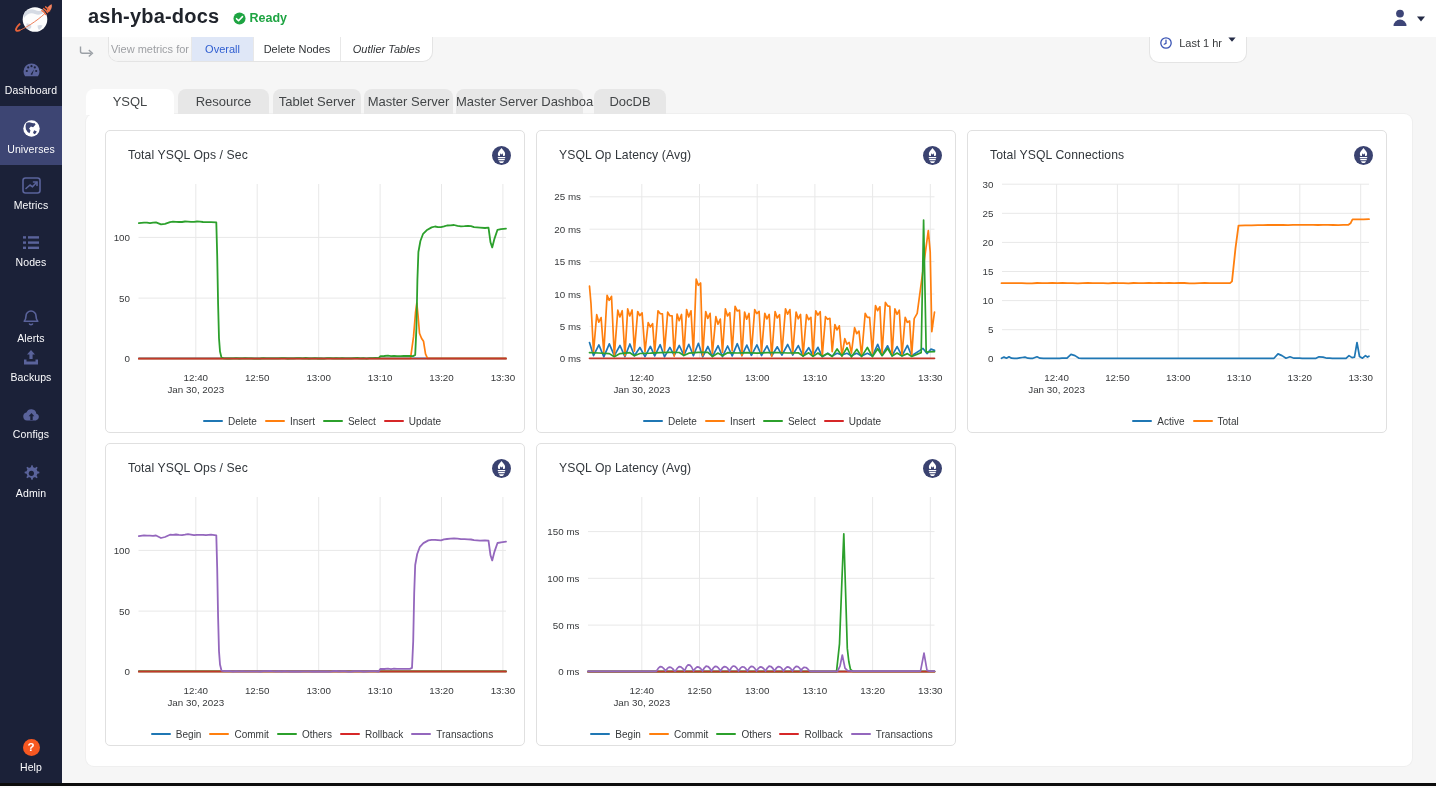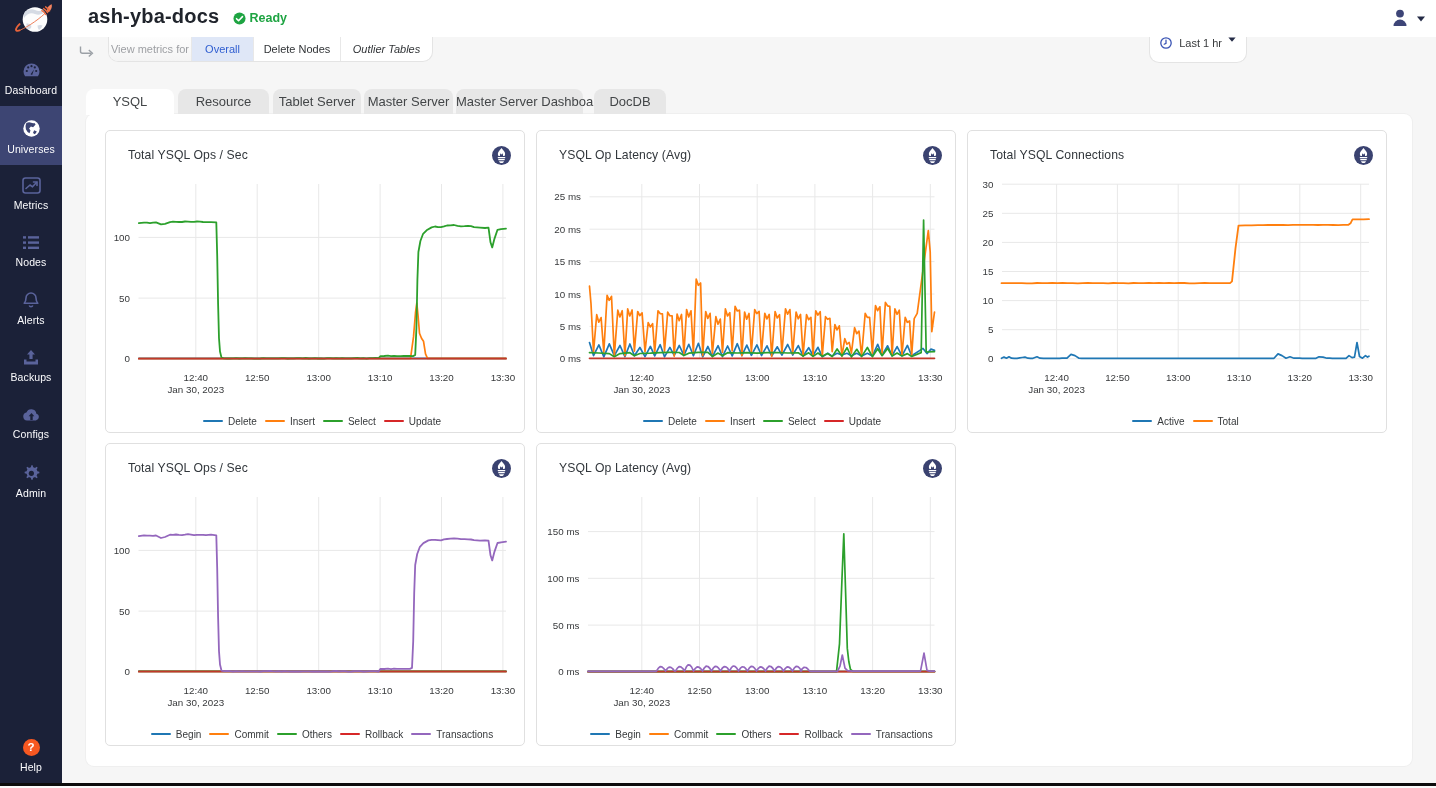--- a/index.html
+++ b/index.html
@@ -82,21 +82,21 @@
       <svg width="18" height="16" viewBox="0 0 18 16">
         <rect x="1" y="1.2" width="3" height="2.4" fill="#5a639b"></rect>
         <rect x="6" y="1.2" width="11" height="2.4" fill="#5a639b"></rect>
         <rect x="1" y="6.4" width="3" height="2.4" fill="#5a639b"></rect>
         <rect x="6" y="6.4" width="11" height="2.4" fill="#5a639b"></rect>
         <rect x="1" y="11.6" width="3" height="2.4" fill="#5a639b"></rect>
         <rect x="6" y="11.6" width="11" height="2.4" fill="#5a639b"></rect>
       </svg>
       <div class="slabel">Nodes</div>
     </div>
-    <div class="snav" style="top:291px">
+    <div class="snav" style="top:309px">
       <svg width="18" height="18" viewBox="0 0 18 18">
         <path d="M9 2 a5 5 0 0 1 5 5 c0 3 0.8 4.2 1.8 5.2 l-13.6 0 c1 -1 1.8 -2.2 1.8 -5.2 a5 5 0 0 1 5 -5 z" fill="none" stroke="#5a639b" stroke-width="1.6" stroke-linejoin="round"></path>
         <path d="M7.2 14.5 a1.9 1.9 0 0 0 3.6 0" fill="none" stroke="#5a639b" stroke-width="1.5"></path>
       </svg>
       <div class="slabel">Alerts</div>
     </div>
     <div class="snav" style="top:349px">
       <svg width="18" height="17" viewBox="0 0 18 17">
         <path d="M9 1 L13 5.5 L10.6 5.5 L10.6 10 L7.4 10 L7.4 5.5 L5 5.5 Z" fill="#5a639b"></path>
         <path d="M2 10.5 L4.5 10.5 L4.5 12.5 L13.5 12.5 L13.5 10.5 L16 10.5 L16 15.5 L2 15.5 Z" fill="#5a639b"></path>

